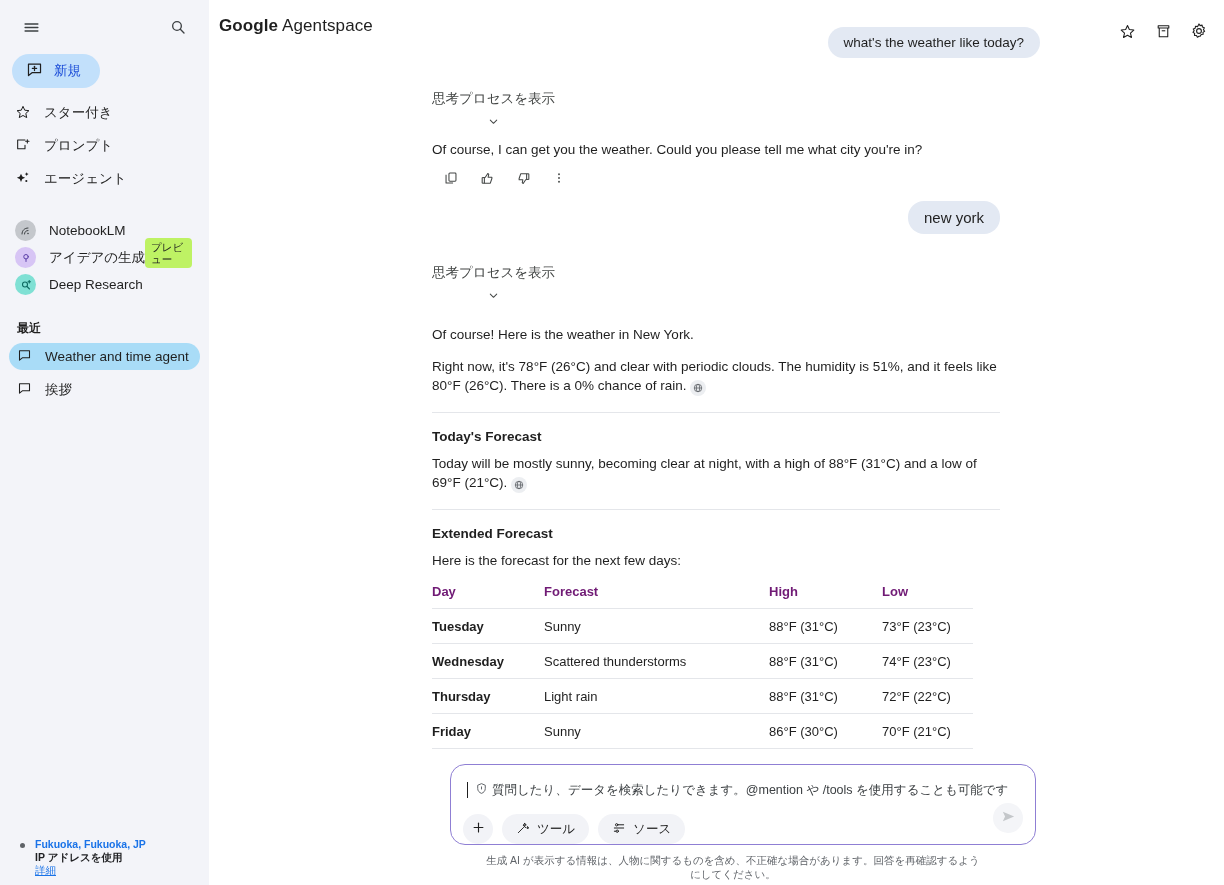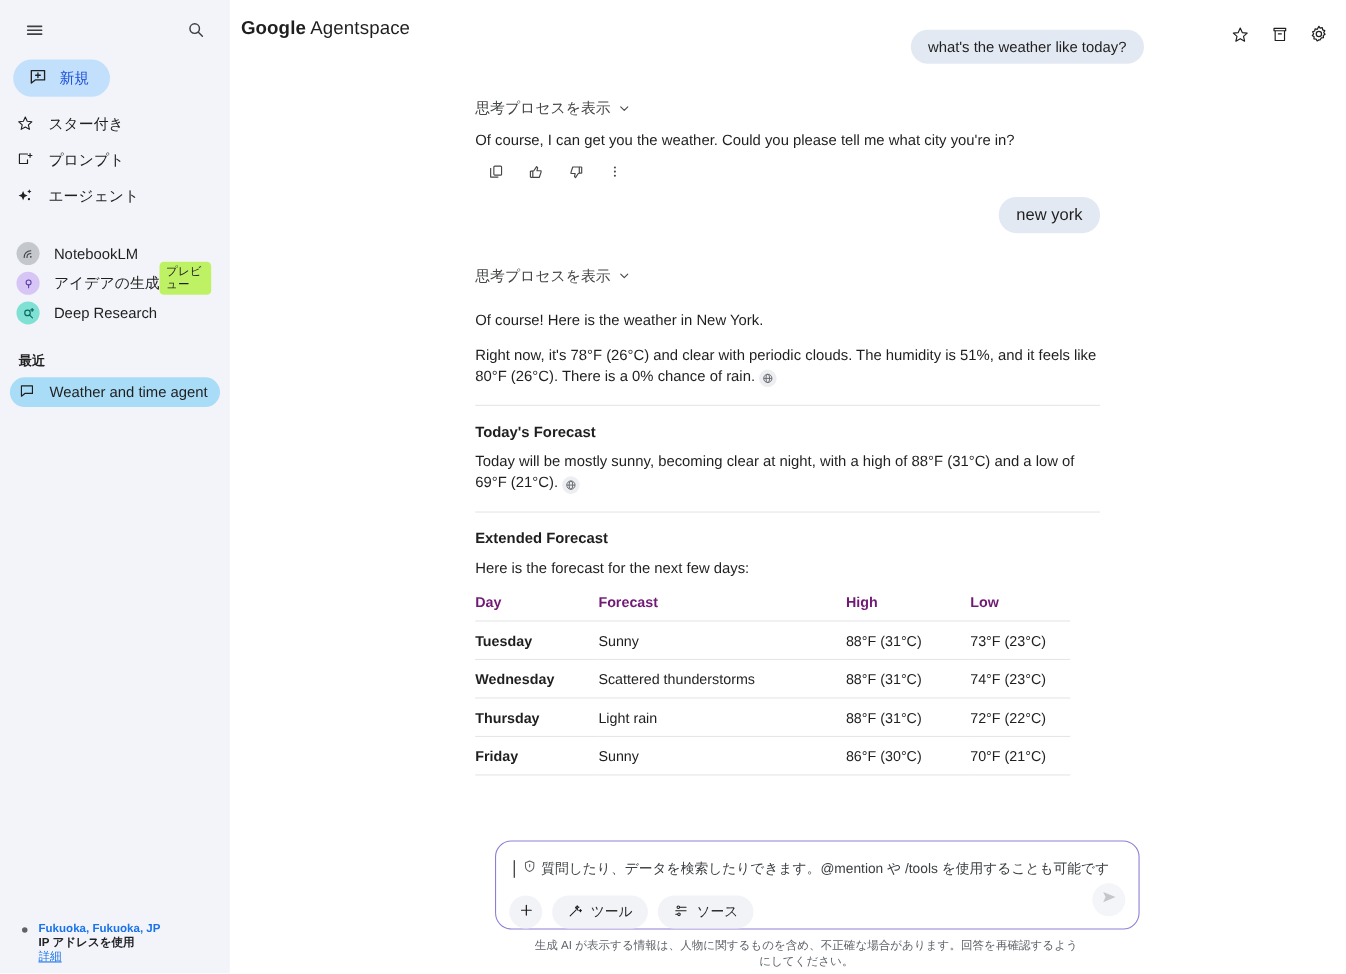--- a/index.html
+++ b/index.html
@@ -126,21 +126,21 @@
   }
 
   .thread {
     position: absolute; left: 0; right: 0; top: 54px; bottom: 0;
     overflow: hidden;
   }
   .col { width: 568px; margin-left: 223px; position: relative; }
 
   .thinking {
     display: inline-flex; align-items: center; gap: 7px;
-    font-size: 13.5px; color: #444746; cursor: pointer;
+    font-size: 13.5px; color: #444746; cursor: pointer; flex-direction: column;
   }
   .msg { font-size: 13.5px; color: #1f1f1f; line-height: 19px; }
   .msg p { margin: 0 0 6px 0; }
 
   .act-row { display: flex; gap: 14px; margin: 8px 0 0 8px; }
   .act { width: 22px; height: 22px; display: flex; align-items: center;
          justify-content: center; color: #444746; cursor: pointer;
          border-radius: 50%; }
 
   .user-bubble {
@@ -311,20 +311,28 @@
 
     <div class="recent-label">最近</div>
 
     <div class="conv active">
       <span>
         <svg width="15" height="15" viewBox="0 0 24 24" fill="none" stroke="#1f1f1f" stroke-width="1.7" stroke-linejoin="round">
           <path d="M4 4.5h16v11h-11l-5 4z"></path>
         </svg>
       </span>
       <span class="lbl">Weather and time agent</span>
+    </div>
+    <div class="conv">
+      <span>
+        <svg width="15" height="15" viewBox="0 0 24 24" fill="none" stroke="#1f1f1f" stroke-width="1.7" stroke-linejoin="round">
+          <path d="M4 4.5h16v11h-11l-5 4z"></path>
+        </svg>
+      </span>
+      <span class="lbl">挨拶</span>
     </div>
 
     <div class="sb-foot">
       <span class="foot-dot"></span>
       <div>
         <div class="foot-city">Fukuoka, Fukuoka, JP</div>
         <div class="foot-ip">IP アドレスを使用</div>
         <div class="foot-link">詳細</div>
       </div>
     </div>

